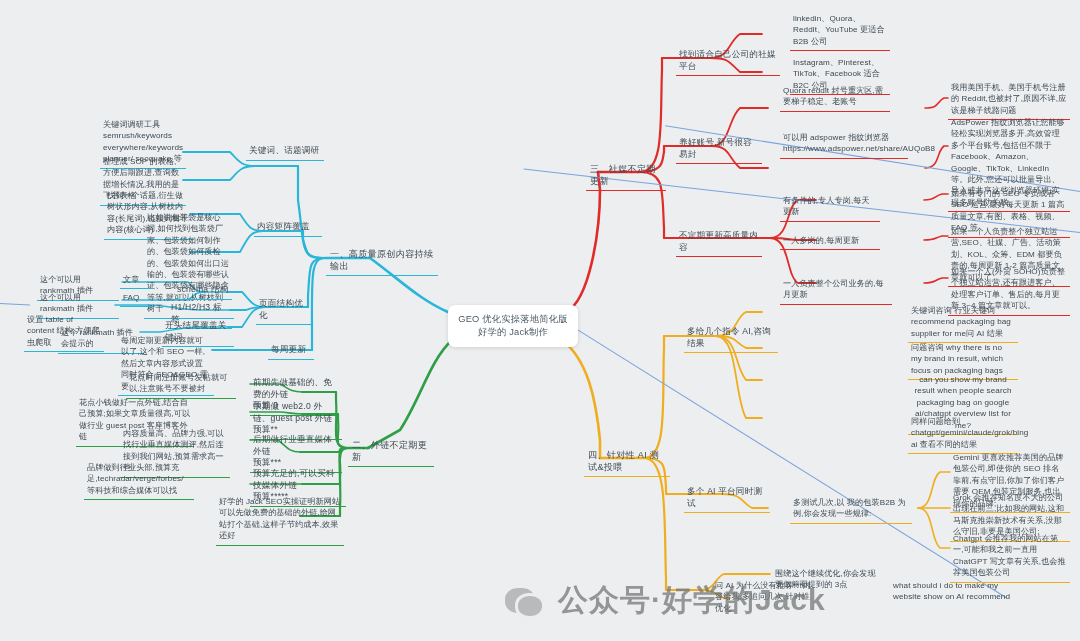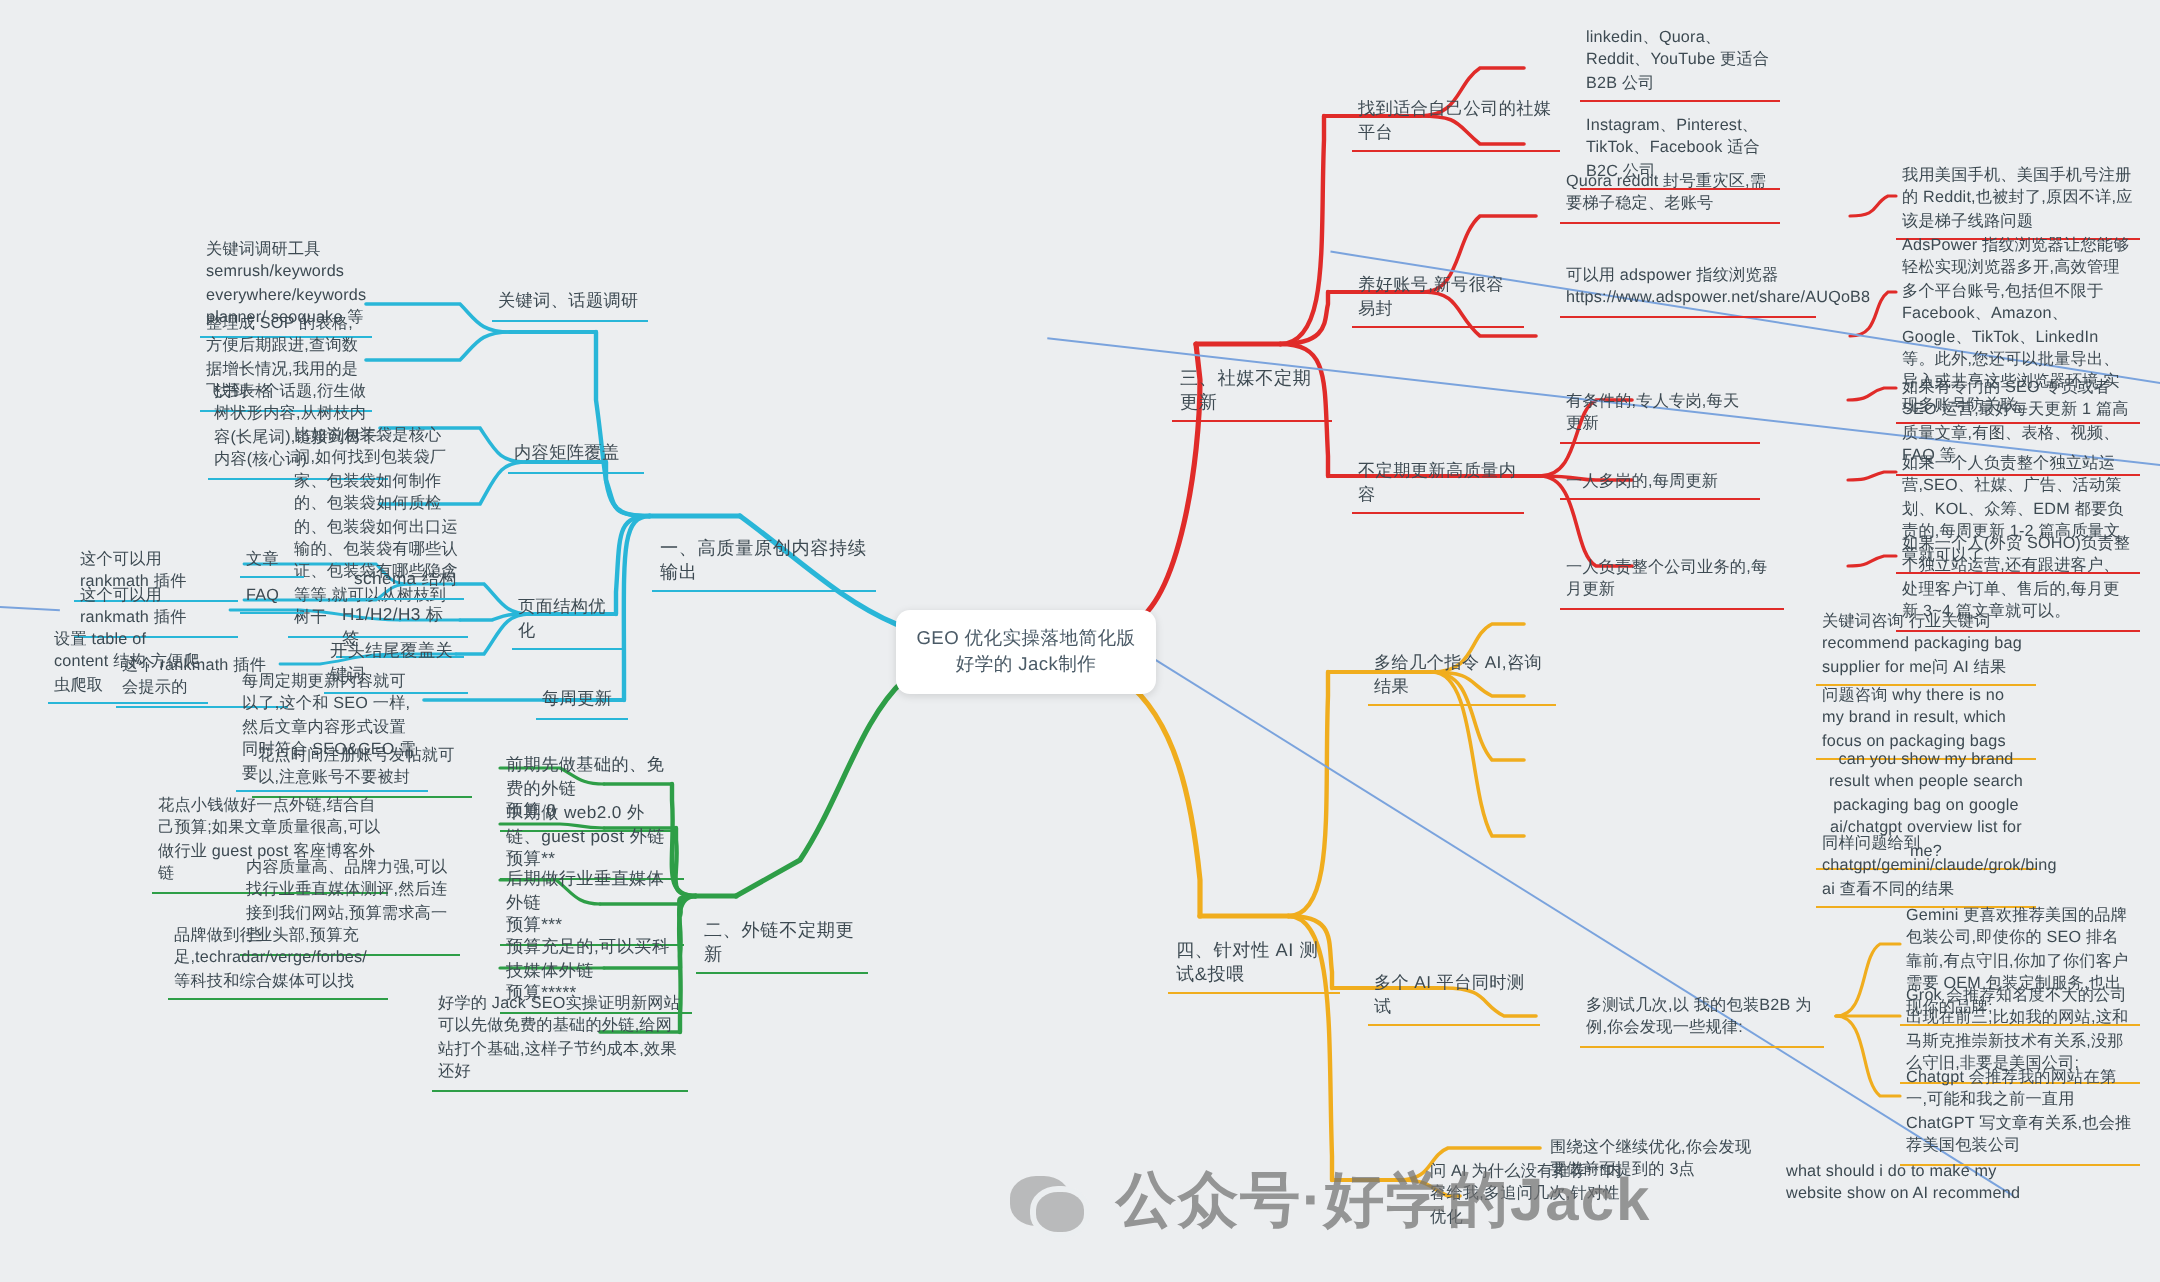--- a/index.html
+++ b/index.html
@@ -23,21 +23,20 @@
   }
   .mid{
     font-size:8.6px;line-height:11.6px;letter-spacing:.2px;
     padding:2px 3px 3px 3px;border-bottom:1.6px solid #bbb;
     white-space:pre-line;
   }
   .branchlabel{
     font-size:9.1px;line-height:12px;letter-spacing:.3px;
     padding:2px 4px 3px 4px;border-bottom:1.9px solid #bbb;
     white-space:pre-line;
-    margin-top:20px;
   }
   .c-cyan{border-bottom-color:#29b6d8;}
   .c-green{border-bottom-color:#2e9e47;}
   .c-red{border-bottom-color:#e02b29;}
   .c-orange{border-bottom-color:#f0ad1e;}
   .c-none{border-bottom-color:transparent;}
 
   #root{
     position:absolute;left:448px;top:305px;width:122px;
     background:#fff;border-radius:7px;

